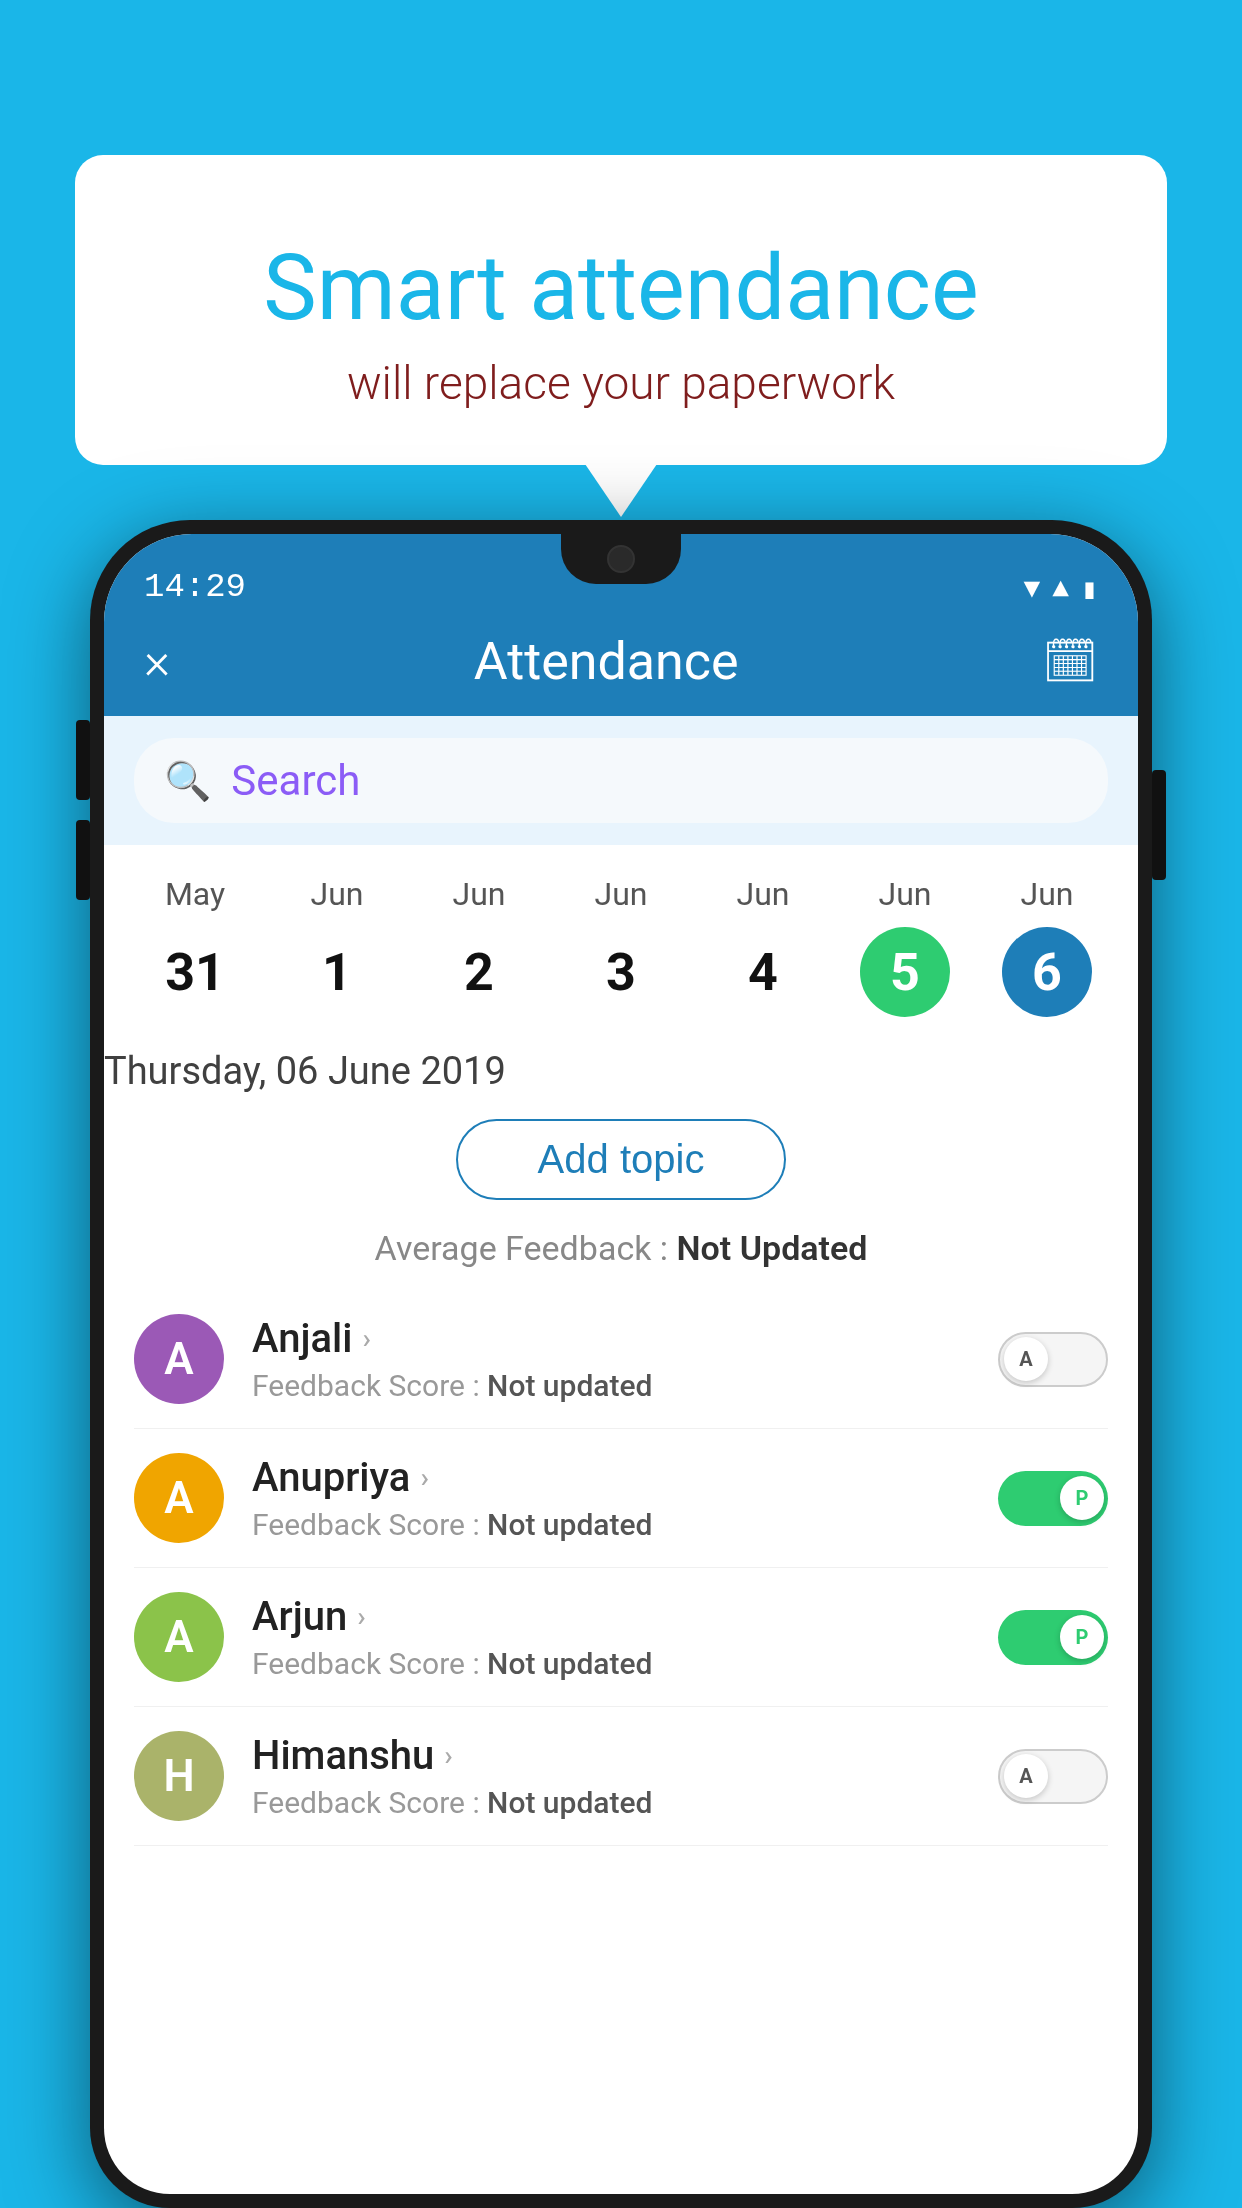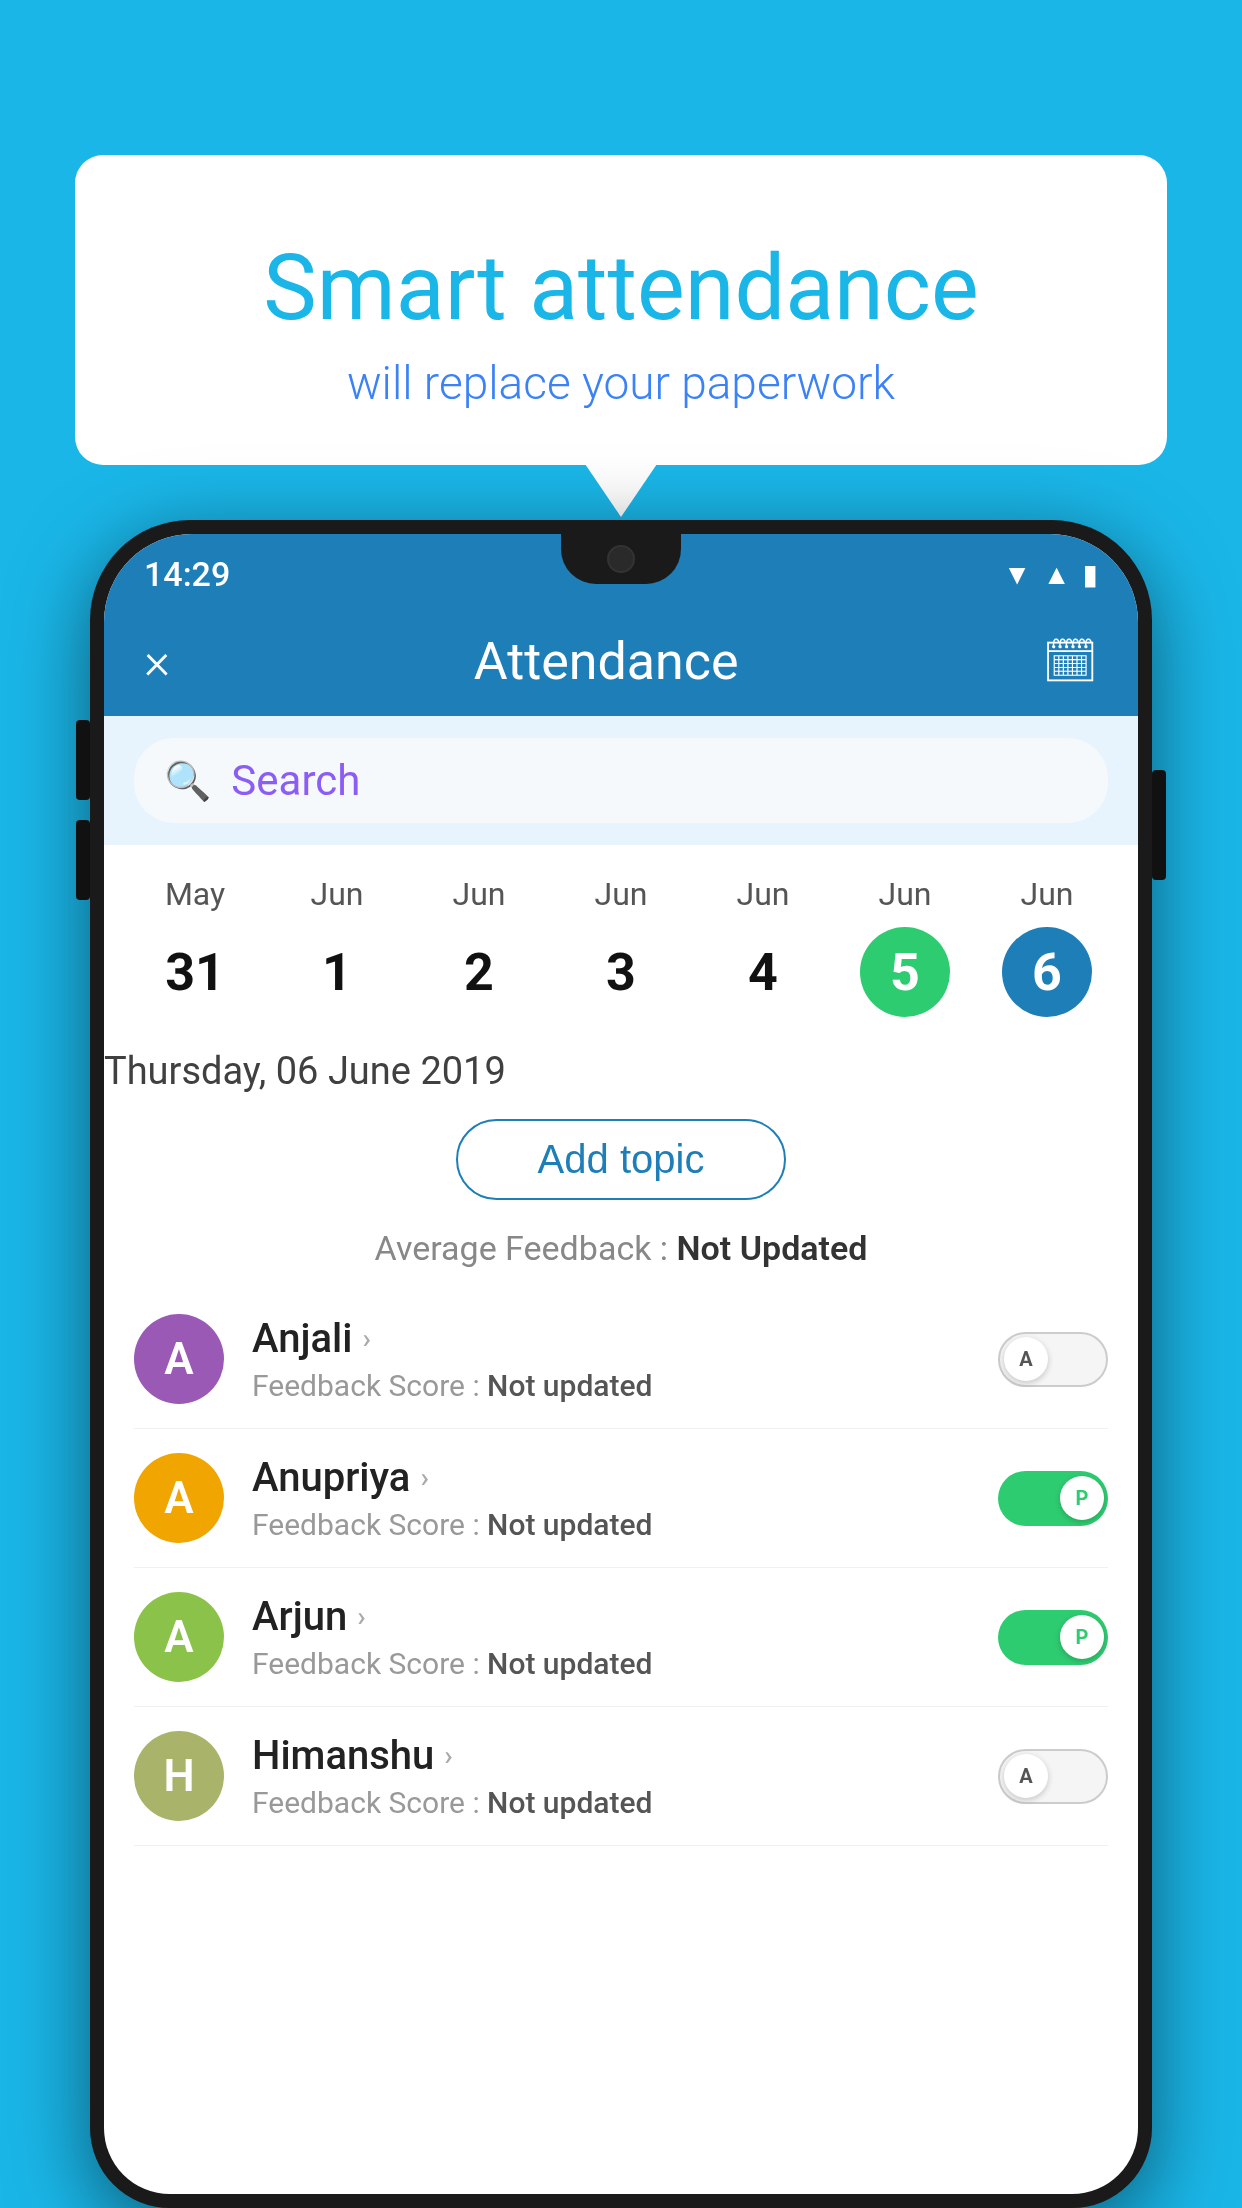--- a/index.html
+++ b/index.html
@@ -40,21 +40,21 @@
     }
     .speech-title {
       font-size: 90px;
       font-weight: 400;
       color: #1ab6e8;
       line-height: 1.1;
       margin-bottom: 18px;
     }
     .speech-subtitle {
       font-size: 46px;
-      color: #3b82f6;
+      color: #7f1d1d;
       font-weight: 300;
     }
 
     
     .phone-container {
       position: absolute;
       top: 520px;
       left: 90px;
       right: 90px;
       bottom: 0;
@@ -114,24 +114,25 @@
       border-radius: 88px 88px 66px 66px;
       overflow: hidden;
       position: relative;
     }
 
     
     .status-bar {
       background: #1e7eb8;
       height: 72px;
       display: flex;
-      align-items: center;
+      align-items: flex-end;
       justify-content: space-between;
       padding: 0 40px;
       padding-top: 8px;
+      font-family: Liberation Mono, monospace;
     }
     .status-time {
       color: #fff;
       font-size: 34px;
       font-weight: 500;
     }
     .status-icons {
       display: flex;
       align-items: center;
       gap: 12px;

